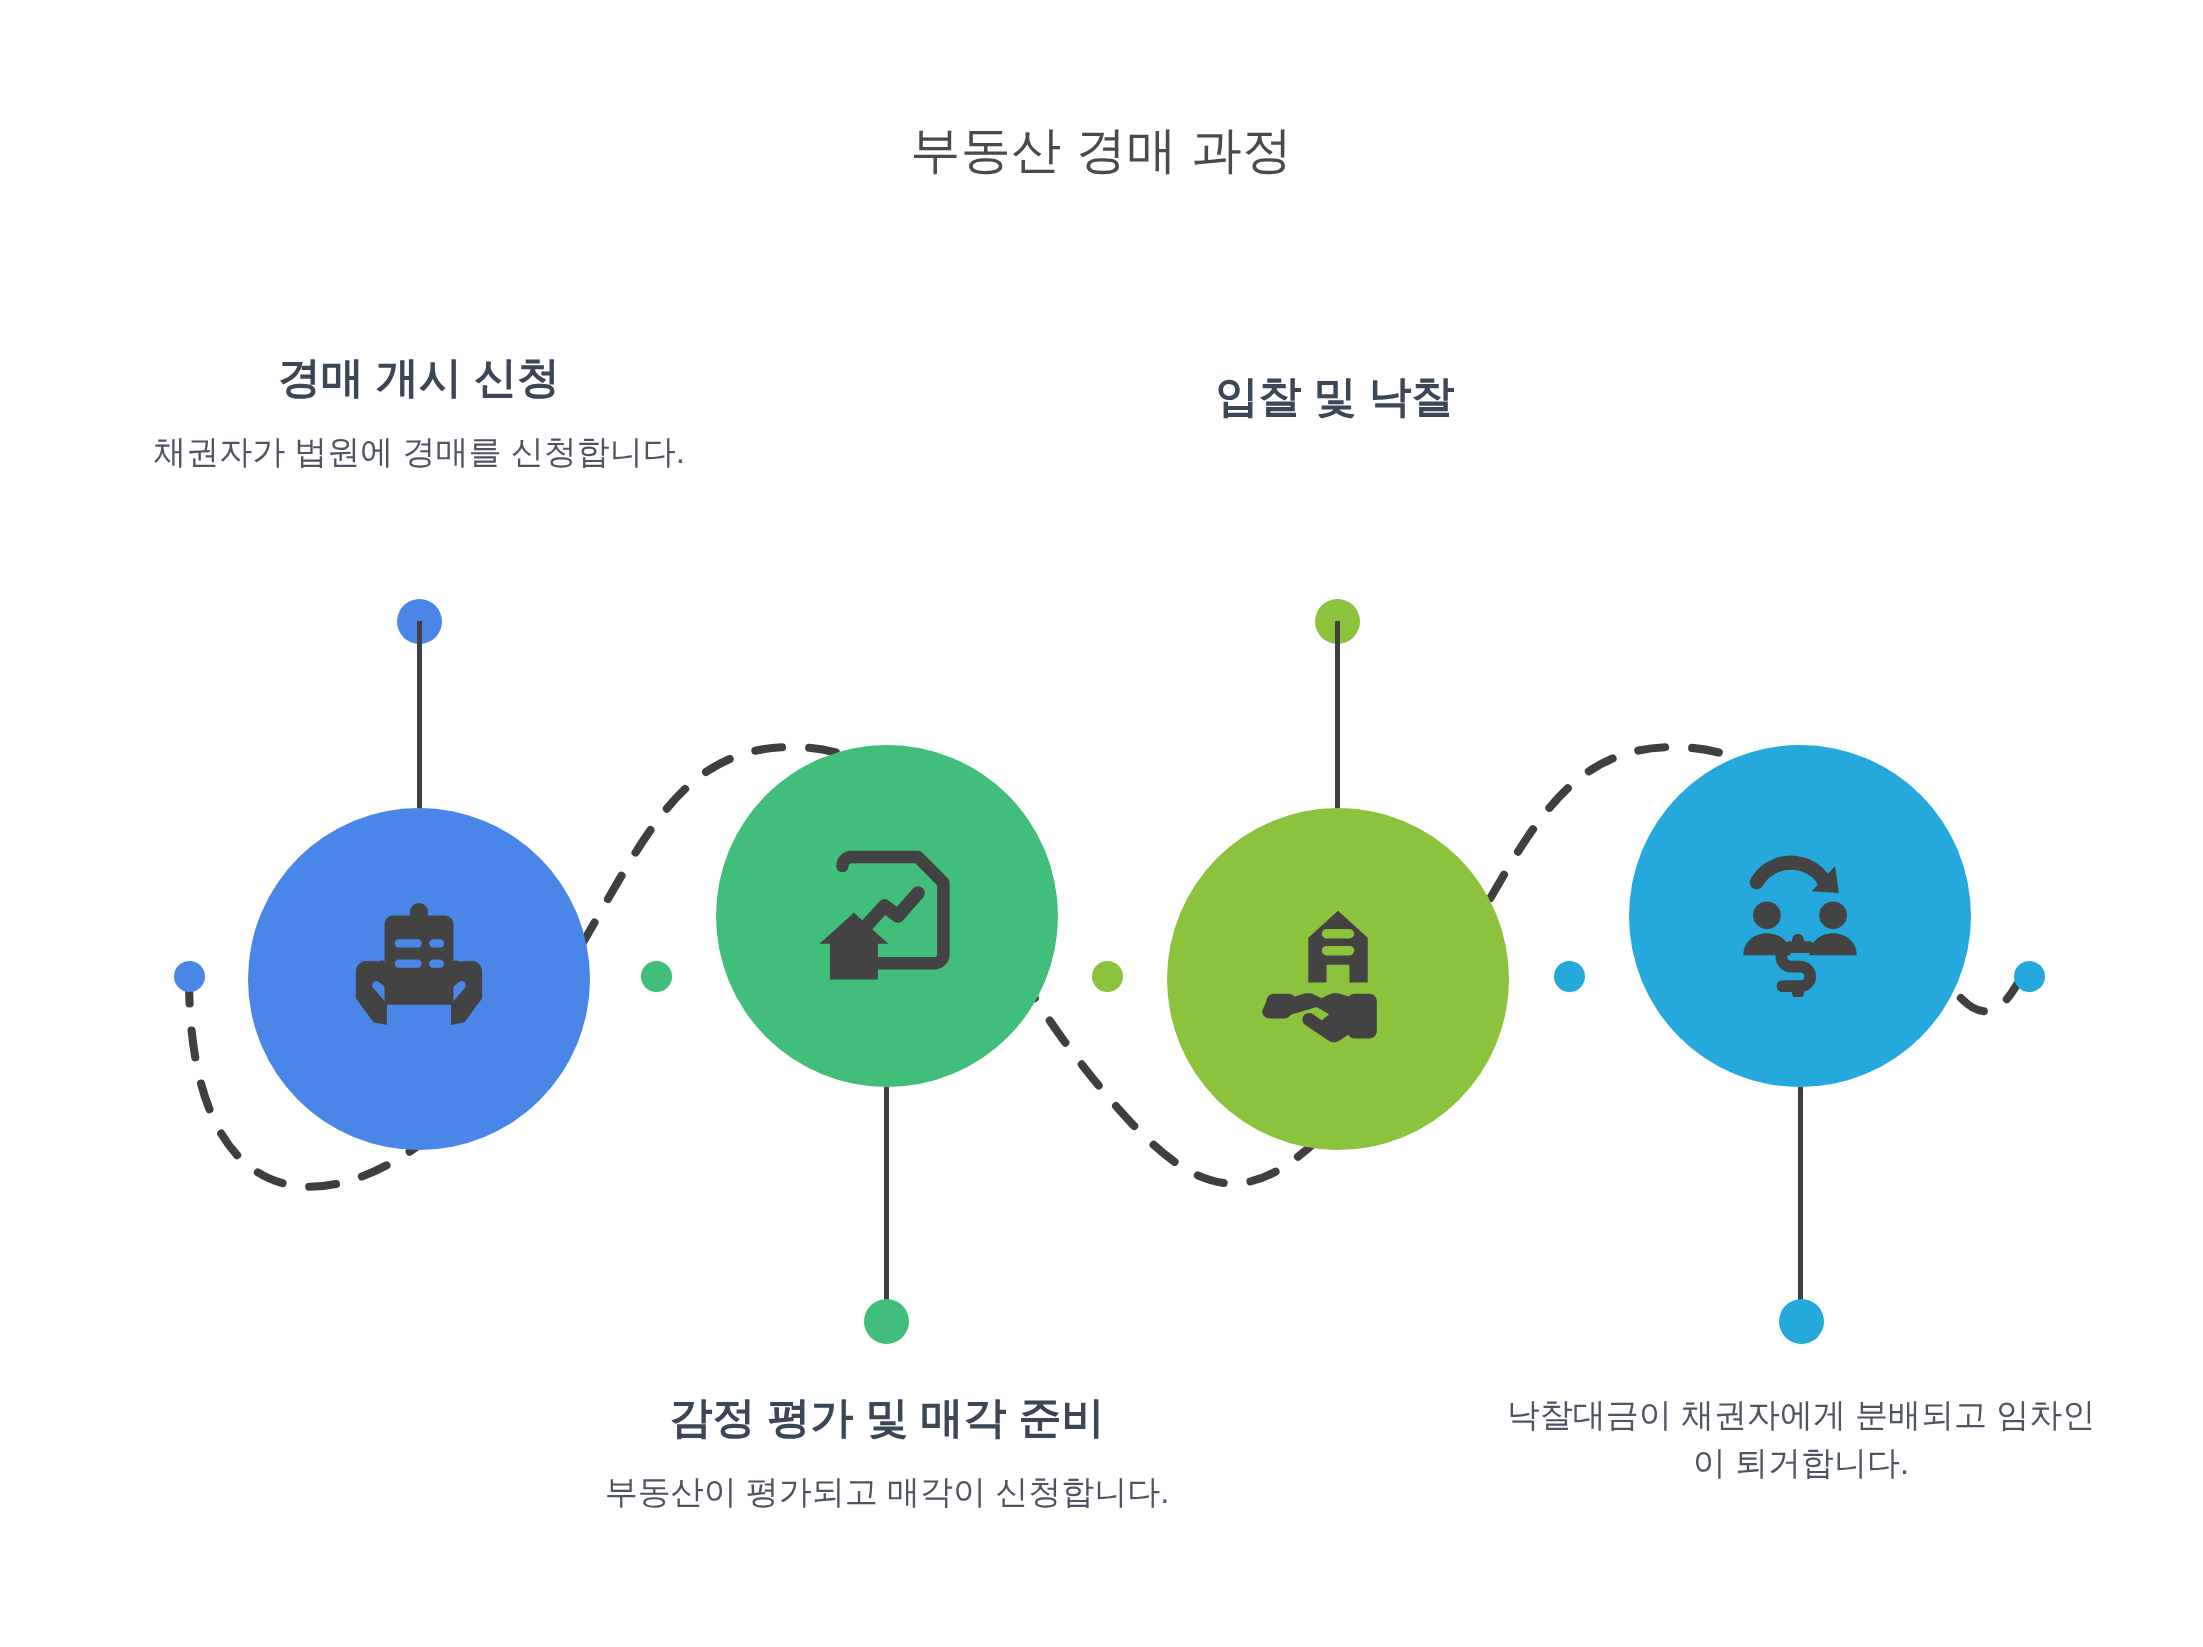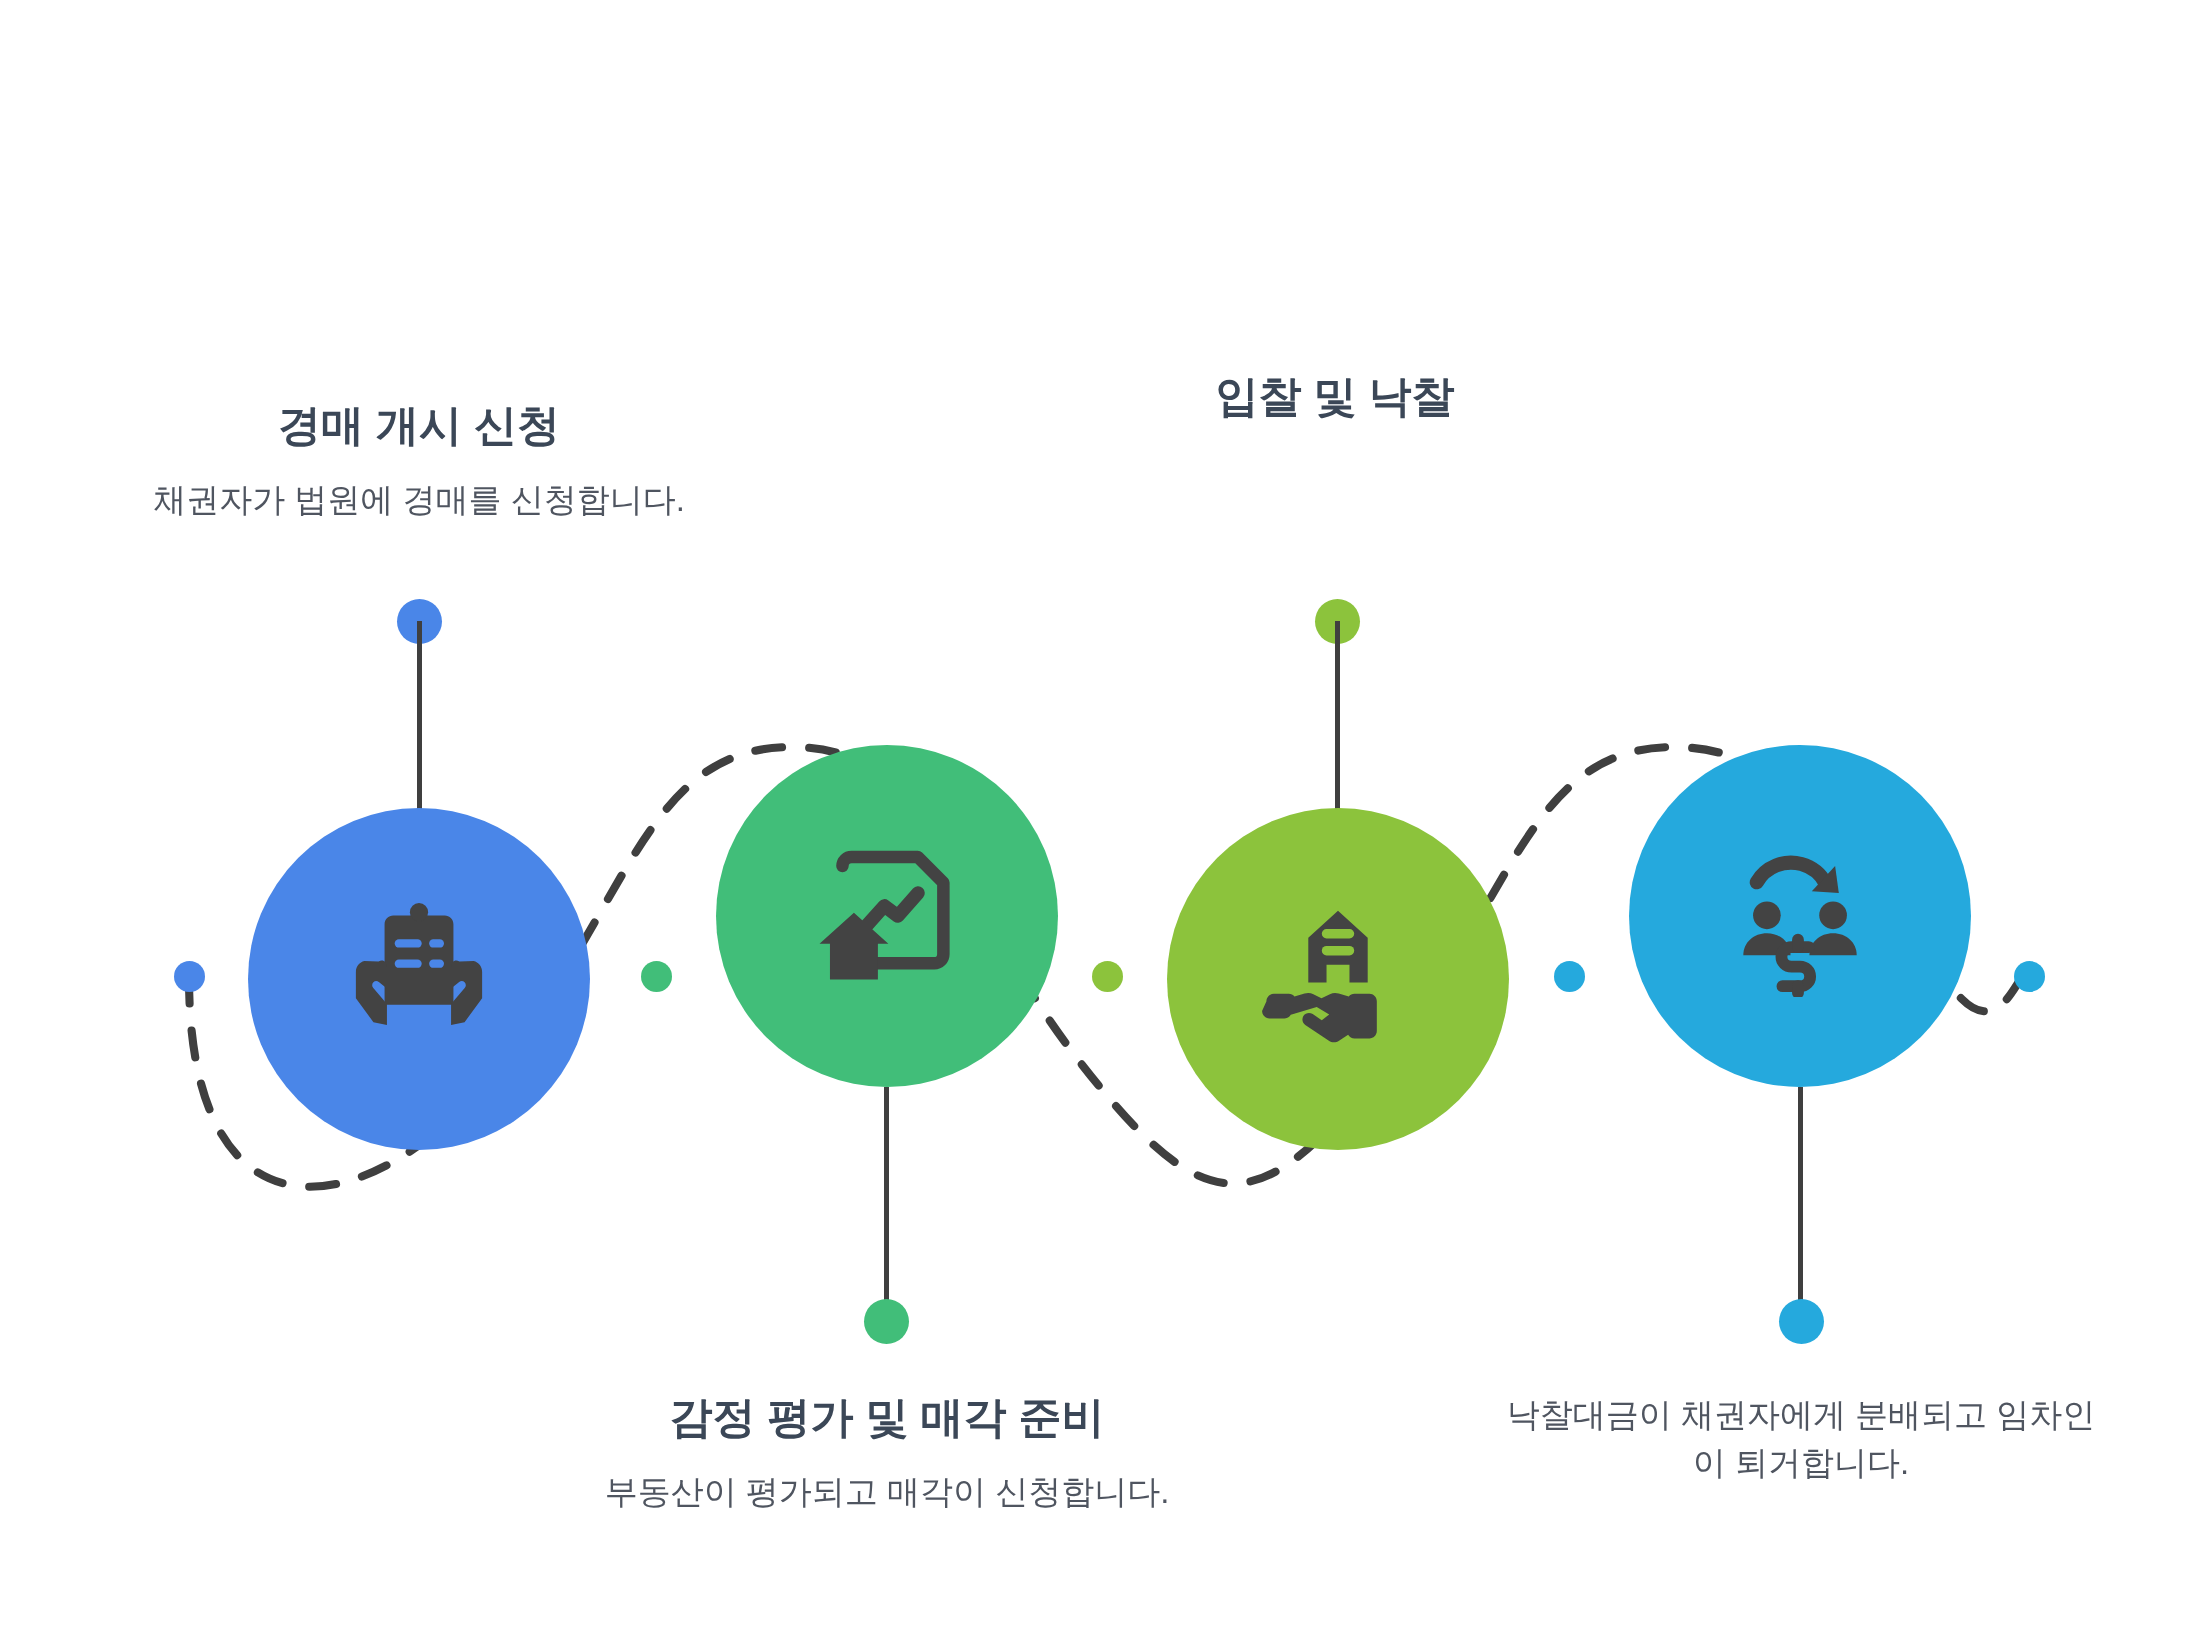--- a/index.html
+++ b/index.html
@@ -94,20 +94,21 @@
     color: #4f5560;
     line-height: 1.45;
     margin: 0;
   }
 </style>
 </head>
 <body>
 
 <div id="stage">
 
+  <div id="chart-title">부동산 경매 과정</div>
 
   <svg id="wave-layer" viewBox="0 0 2448 1830" xmlns="http://www.w3.org/2000/svg">
     <path d="M 210 1085
              C 210 1400, 420 1360, 560 1180
              C 700 1000, 720 830, 880 830
              C 1040 830, 1060 1000, 1200 1180
              C 1340 1360, 1400 1360, 1540 1180
              C 1680 1000, 1700 830, 1860 830
              C 2020 830, 2070 1000, 2180 1110
              C 2220 1150, 2240 1090, 2248 1085" fill="none" stroke="#3f3f3f" stroke-width="9" stroke-linecap="round" stroke-dasharray="30 30"></path>
@@ -130,21 +131,21 @@
         <rect x="8.4" y="9.1" width="4.0" height="1.25" rx="0.62" fill="#4a86e8"></rect>
         <rect x="13.5" y="9.1" width="2.2" height="1.25" rx="0.62" fill="#4a86e8"></rect>
 
         <path d="M6.0 9.4c.6-.35 1.25-.05 1.25.75v3.25l-1.2-.95c-.55-.45-1.3.25-.85.85l2.05 2.4v3.1l-2.0-.4-2.6-3.55 0-3.9c0-.85.55-1.4 1.25-1.6z"></path>
 
         <path d="M18.0 9.4c-.6-.35-1.25-.05-1.25.75v3.25l1.2-.95c.55-.45 1.3.25.85.85l-2.05 2.4v3.1l2.0-.4 2.6-3.55 0-3.9c0-.85-.55-1.4-1.25-1.6z"></path>
       </svg>
     </span>
   </div>
 
-  <div class="step-text" style="left:113px; top:351px;margin-top:48px;">
+  <div class="step-text" style="left:113px; top:351px;">
     <div class="step-title">경매 개시 신청</div>
     <div class="step-desc">채권자가 법원에 경매를 신청합니다.</div>
   </div>
 
   <div class="path-dot" style="left:641px; top:961px; background:#41be79;"></div>
 
   <div class="node-circle" style="left:716px; top:745px; background:#41be79;">
     <span class="node-icon">
       <svg width="162" height="162" viewBox="0 0 24 24" fill="none">
 

